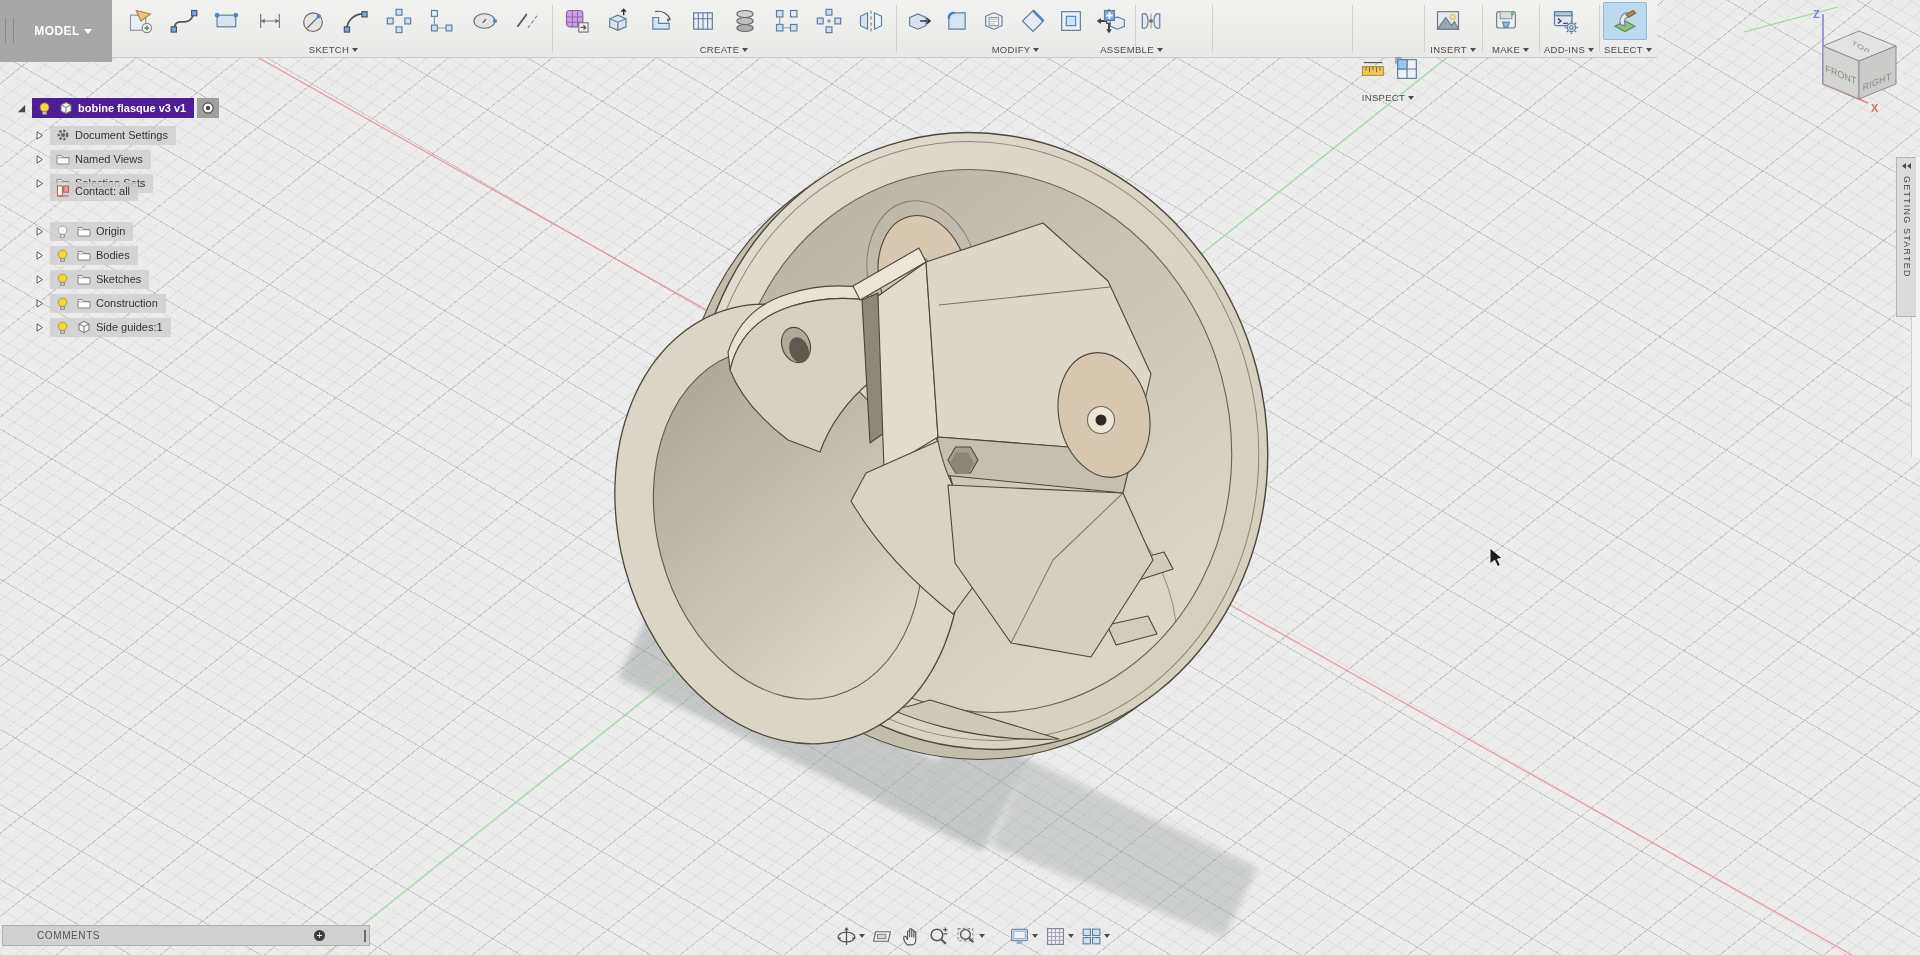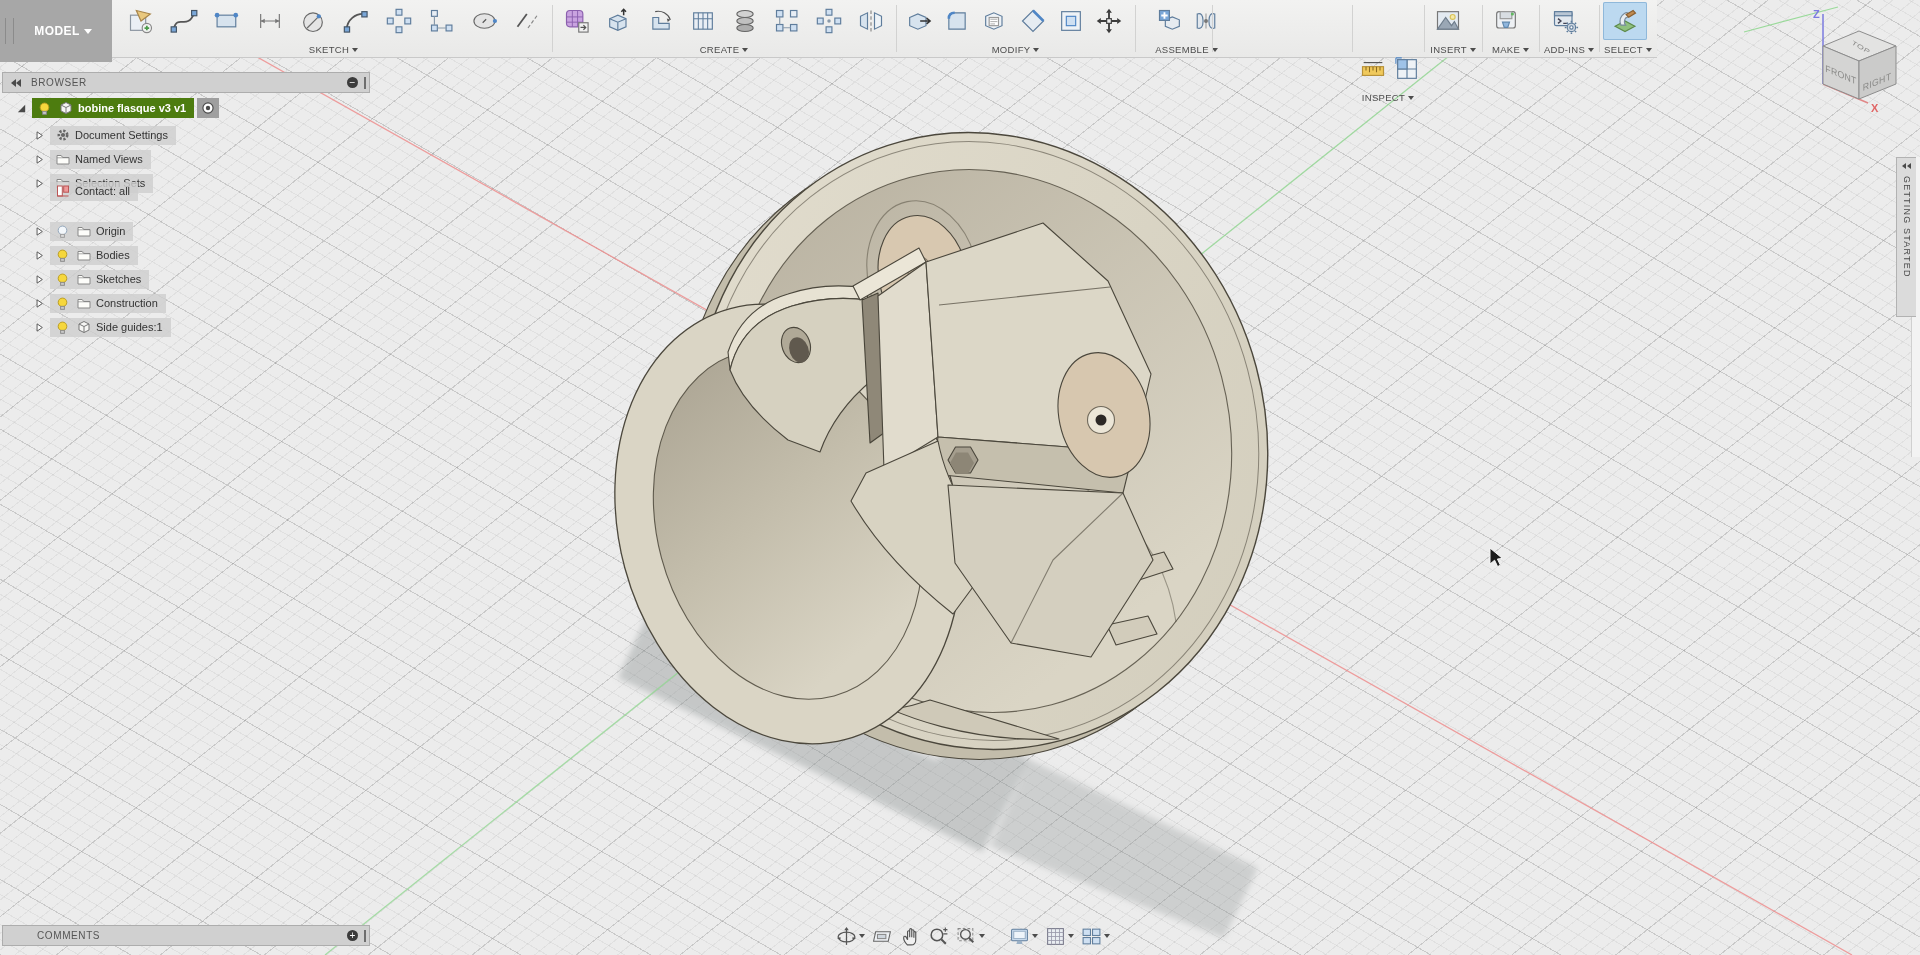--- a/index.html
+++ b/index.html
@@ -45,21 +45,21 @@
     border-right:5px solid #4a4a4a;display:inline-block;}
   .circ-btn{width:11px;height:11px;border-radius:50%;background:#3c3c3c;color:#fff;
     display:flex;align-items:center;justify-content:center;font-size:10px;line-height:10px;margin-left:auto;}
   .drag-handle{width:2px;height:12px;background:#6e6e6e;margin:0 3px 0 6px;}
 
   
   #tree{position:absolute;left:2px;top:95px;width:366px;}
   .trow{position:absolute;display:flex;align-items:center;height:20px;}
   .chip{display:flex;align-items:center;height:19px;background:rgba(206,206,206,.82);
     padding:0 8px 0 3px;font-size:11px;color:#333;white-space:nowrap;}
-  .chip.root{background:#4d7c0f;color:#fff;font-weight:bold;height:20px;}
+  .chip.root{background:#4c1d95;color:#fff;font-weight:bold;height:20px;}
   .chip .ic{margin:0 4px 0 2px;display:flex;}
   .exp{width:14px;display:flex;justify-content:center;margin-right:4px;}
   .radio-chip{display:flex;align-items:center;justify-content:center;width:22px;height:20px;
     background:#9f9f9f;margin-left:3px;}
 
   
   #navbar{position:absolute;left:836px;top:922px;height:28px;display:flex;align-items:center;}
   .navi{display:flex;align-items:center;margin-right:7px;}
   .navi .nsep{width:10px;}
 
@@ -361,21 +361,21 @@
             <svg width="28" height="28" viewBox="0 0 24 24">
               <path d="M12 1.5 L14.5 5 H9.5 Z M12 22.5 L9.5 19 h5 Z M1.5 12 L5 9.5 v5 Z M22.5 12 L19 9.5 v5 Z" fill="#3c3c3c"></path>
               <path d="M12 4.5v15M4.5 12h15" stroke="#3c3c3c" stroke-width="1.6" fill="none"></path>
               <rect x="10" y="10" width="4" height="4" fill="#eee" stroke="#3c3c3c"></rect>
             </svg>
           </div>
         </div>
         <div class="tb-label"><span>MODIFY</span><span class="caret-d"></span></div>
       </div>
       <div class="tb-sep" style="left: 896px;"></div>
-      <div class="tb-group" style="left: 1148px; width: 77px;">
+      <div class="tb-group" style="left: 1093px; width: 77px;">
         <div class="tb-icons">
           <div class="tbi" style="width: 36px;">
             <svg width="28" height="28" viewBox="0 0 24 24">
               <path d="M8 11 L14 8.5 L20 11 L20 16.5 L14 19 L8 16.5 Z" fill="#e6ebf0" stroke="#5f7d9c"></path>
               <rect x="3" y="3" width="8.5" height="8.5" fill="#7aa7d8" stroke="#5f7d9c"></rect>
               <path d="M7.25 4.5v5.5M4.5 7.25h5.5" stroke="#fff" stroke-width="1.6" fill="none"></path>
             </svg>
           </div>
           <div class="tbi" style="width: 36px;">
             <svg width="28" height="28" viewBox="0 0 24 24">
@@ -466,29 +466,20 @@
         </div>
         <div class="tb-label"><span>SELECT</span><span class="caret-d"></span></div>
       </div>
       <div class="tb-sep" style="left: 1599px;"></div>
     </div>
   <div id="modelBlock">
     <div class="grip"></div>
     <div class="mlabel"><span>MODEL</span><span class="caret-w"></span></div>
   </div>
 
-  <div class="bar" style="top:72px;">
-    <span style="margin-left:8px;display:flex;">
-        <span class="tri-l"></span>
-        <span class="tri-l"></span>
-      </span>
-    <span class="btitle">BROWSER</span>
-    <span class="circ-btn">−</span>
-    <span class="drag-handle"></span>
-  </div>
   <div id="tree">
       <div class="trow" style="top: 3px; left: 12px;">
         <span class="exp" style="margin-left:0px">
           <svg width="13" height="13" viewBox="0 0 16 16">
             <path d="M3.5 12.5 L12.5 12.5 L12.5 3.5 Z" fill="#4a4a4a"></path>
           </svg>
         </span>
         <span class="chip root">
           <span class="ic">
             <svg width="15" height="15" viewBox="0 0 16 16">
@@ -677,21 +668,21 @@
             <svg width="16" height="16" viewBox="0 0 16 16">
               <path d="M3 5 L8 2.5 L13 5 L13 11 L8 13.5 L3 11 Z" fill="#f6f6f4" stroke="#777"></path>
               <path d="M3 5 L8 7.5 L13 5 M8 7.5 V13.5" fill="none" stroke="#777"></path>
             </svg>
           </span>
           <span>Side guides:1</span>
         </span>
       </div>
     </div>
 
-  <div class="bar" style="top:925px;">
+  <div class="bar" style="top:925px;gap:33px;">
     <span class="btitle" style="margin-left:34px;">COMMENTS</span>
     <span class="circ-btn">+</span>
     <span class="drag-handle"></span>
   </div>
 
   <div id="navbar">
       <span class="navi">
         <svg width="21" height="21" viewBox="0 0 20 20">
           <ellipse cx="10" cy="10.5" rx="8" ry="4.6" fill="none" stroke="#555" stroke-width="1.2"></ellipse>
           <path d="M10 2.5v15.5" stroke="#555" stroke-width="1.2"></path>

